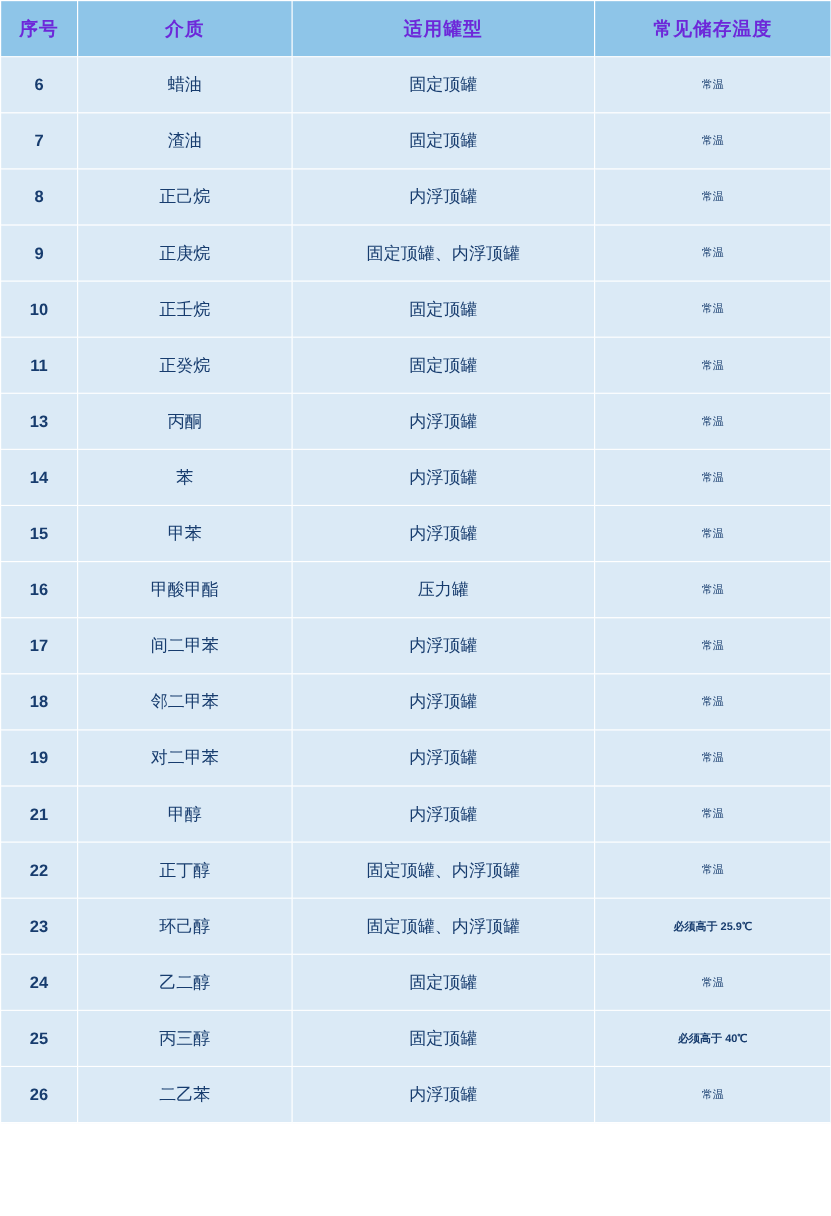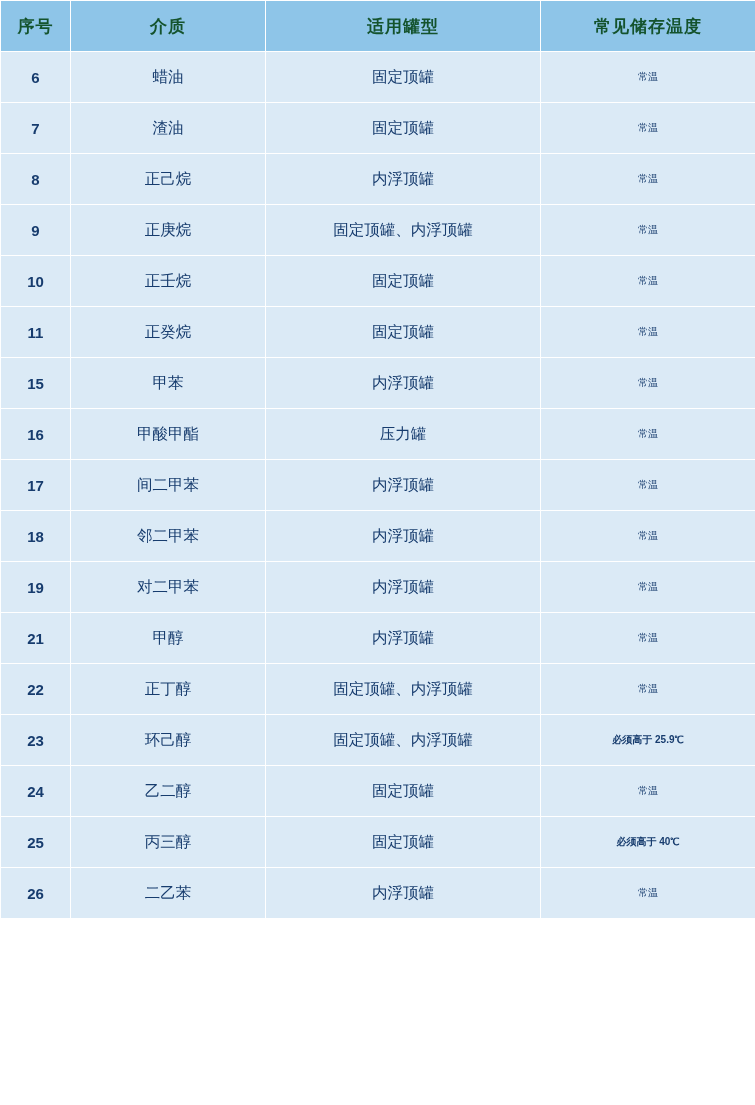--- a/index.html
+++ b/index.html
@@ -18,21 +18,21 @@
     width: 755px;
     table-layout: fixed;
   }
   table.media-table col.c0 { width: 70px; }
   table.media-table col.c1 { width: 195px; }
   table.media-table col.c2 { width: 275px; }
   table.media-table col.c3 { width: 215px; }
 
   table.media-table th {
     background: #8ec5e8;
-    color: #14532d;
+    color: #6d28d9;
     font-weight: bold;
     font-size: 17px;
     height: 48px;
     border: 1px solid #ffffff;
     text-align: center;
     vertical-align: middle;
     letter-spacing: 1px;
   }
   table.media-table td {
     background: #dbeaf6;
@@ -107,20 +107,32 @@
         <td>固定顶罐</td>
         <td class="temp">常温</td>
       </tr>
       <tr>
         <td class="idx">11</td>
         <td>正癸烷</td>
         <td>固定顶罐</td>
         <td class="temp">常温</td>
       </tr>
       <tr>
+        <td class="idx">13</td>
+        <td>丙酮</td>
+        <td>内浮顶罐</td>
+        <td class="temp">常温</td>
+      </tr>
+      <tr>
+        <td class="idx">14</td>
+        <td>苯</td>
+        <td>内浮顶罐</td>
+        <td class="temp">常温</td>
+      </tr>
+      <tr>
         <td class="idx">15</td>
         <td>甲苯</td>
         <td>内浮顶罐</td>
         <td class="temp">常温</td>
       </tr>
       <tr>
         <td class="idx">16</td>
         <td>甲酸甲酯</td>
         <td>压力罐</td>
         <td class="temp">常温</td>

